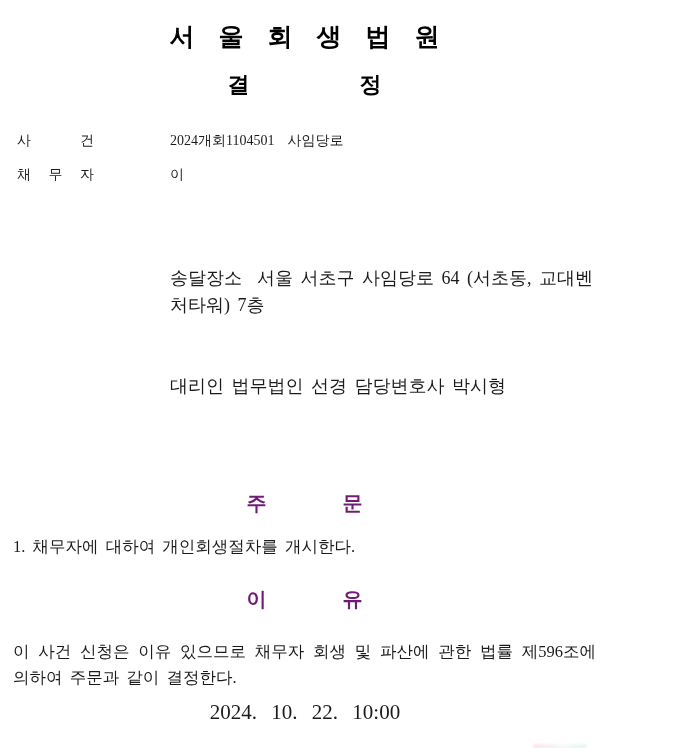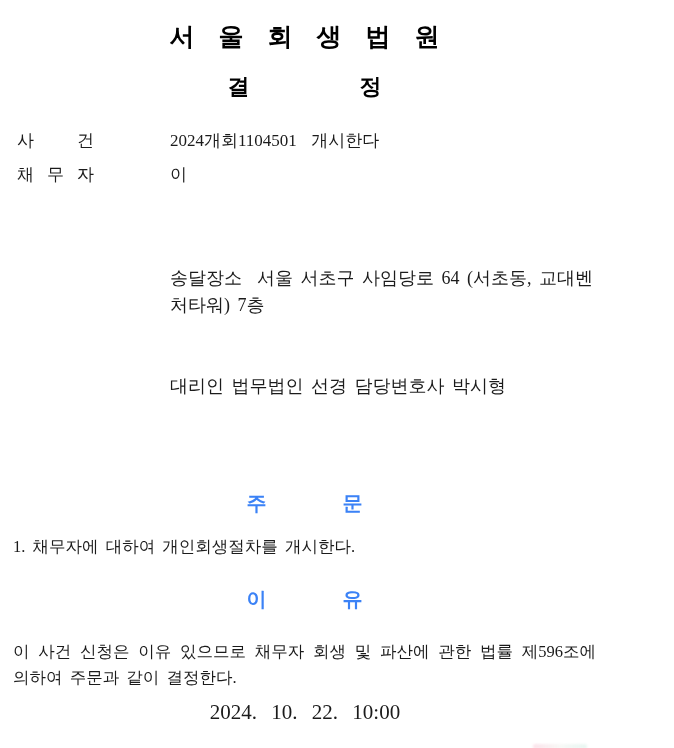--- a/index.html
+++ b/index.html
@@ -25,48 +25,48 @@
     font-size: 25px;
     line-height: 29px;
     letter-spacing: 24px;
     padding-left: 24px;
     color: #000000;
     white-space: nowrap;
   }
   .doc-title {
     margin: 22px 14px 0 13px;
     text-align: center;
-    font-family: Liberation Sans, sans-serif;
+    font-family: Liberation Mono, monospace;
     font-weight: bold;
     font-size: 22px;
     line-height: 27px;
     letter-spacing: 110px;
     padding-left: 110px;
     color: #000000;
     white-space: nowrap;
   }
   .section-header {
     text-align: center;
     font-family: "Liberation Sans", "DejaVu Sans", sans-serif;
     font-weight: bold;
     font-size: 20px;
     line-height: 26px;
     letter-spacing: 76px;
     padding-left: 76px;
-    color: #3b82f6;
+    color: #701a75;
     white-space: nowrap;
   }
   .order-section .section-header { margin: 36px 14px 0 13px; }
   .reason-section .section-header { margin: 27px 14px 0 13px; }
 
   
   .field-row {
     display: flex;
     margin: 0 14px 0 17px;
-    font-size: 17px;
+    font-size: 14px;
     line-height: 22px;
   }
   .field-row.case-row   { margin-top: 30px; }
   .field-row.debtor-row { margin-top: 12px; }
   .field-label {
     flex: none;
     width: 77px;
     text-align: justify;
     text-align-last: justify;
     white-space: normal;
@@ -139,21 +139,21 @@
 <body>
 
 <div class="page">
 
   <div class="court-title">서울회생법원</div>
 
   <div class="doc-title">결정</div>
 
   <div class="field-row case-row">
     <span class="field-label">사 건</span>
-    <span class="field-value">2024개회1104501  개시한다</span>
+    <span class="field-value">2024개회1104501  사임당로</span>
   </div>
 
   <div class="field-row debtor-row">
     <span class="field-label">채 무 자</span>
     <span class="field-value">이</span>
   </div>
 
   <div class="debtor-details">
     <div>송달장소  서울 서초구 사임당로 64 (서초동, 교대벤처타워) 7층</div>
     <div>대리인 법무법인 선경 담당변호사 박시형</div>

